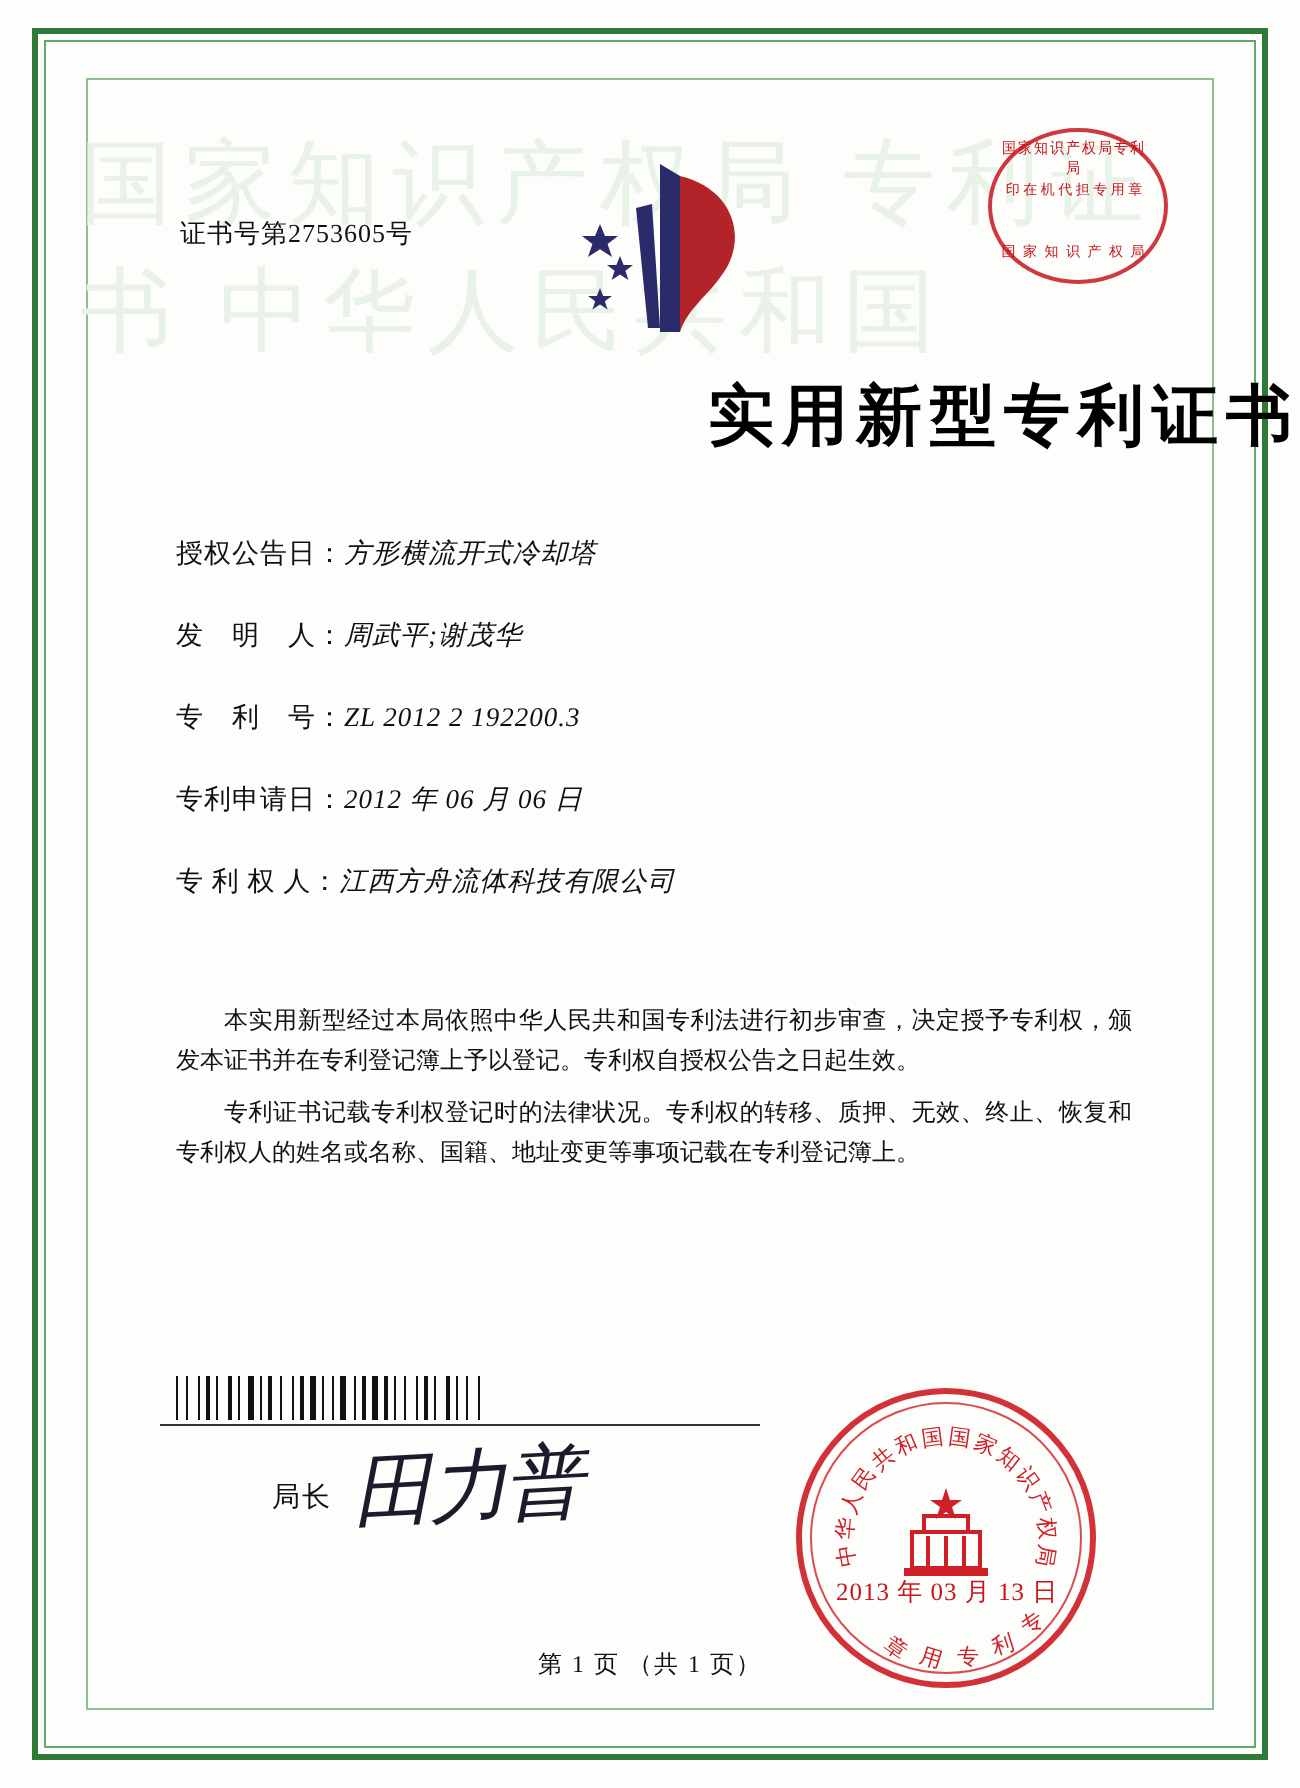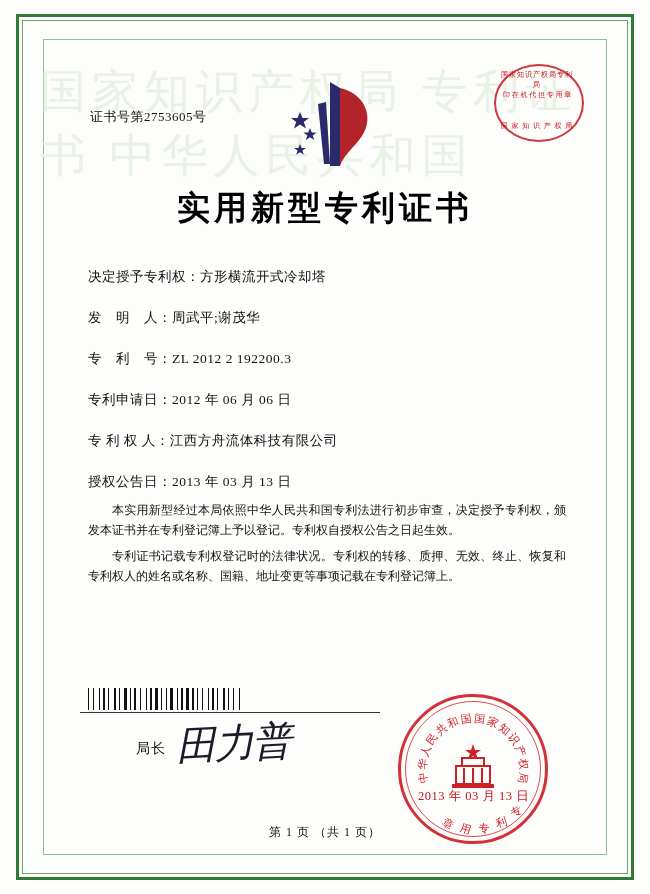--- a/index.html
+++ b/index.html
@@ -130,21 +130,21 @@
     position: absolute;
     left: 6px; bottom: 7px; width: 74px;
     letter-spacing: 1px;
   }
 
   .main-title {
     position: absolute;
     left: 0;
     top: 186px;
     width: 650px;
-    text-align: center;
+    text-align: right;
     font-size: 33px;
     font-weight: bold;
     letter-spacing: 4px;
     color: #000;
     font-family: "Liberation Serif", "DejaVu Serif", serif;
   }
 
   .fields {
     position: absolute;
     left: 88px;
@@ -158,20 +158,21 @@
     color: #111;
     white-space: nowrap;
   }
   .field-label {
     display: inline-block;
     letter-spacing: 0.5px;
   }
   .field-value {
     display: inline;
     letter-spacing: 0.5px;
+    font-style: italic;
   }
 
   .paragraphs {
     position: absolute;
     left: 88px;
     top: 500px;
     width: 478px;
     font-size: 12px;
     line-height: 20px;
     color: #111;
@@ -327,36 +328,33 @@
       <div class="arc-top">国家知识产权局专利局</div>
       <div class="mid">印 在 机
 代 担 专 用 章</div>
       <div class="arc-bottom">国 家 知 识 产 权 局</div>
     </div>
 
     <div class="main-title">实用新型专利证书</div>
 
     <div class="fields">
       <div class="field-row">
-        <span class="field-label">决定授予专利权：</span><span class="field-value">方形横流开式冷却塔</span>
+        <span class="field-label">授权公告日：</span><span class="field-value">方形横流开式冷却塔</span>
       </div>
       <div class="field-row">
         <span class="field-label">发　明　人：</span><span class="field-value">周武平;谢茂华</span>
       </div>
       <div class="field-row">
         <span class="field-label">专　利　号：</span><span class="field-value">ZL 2012 2 192200.3</span>
       </div>
       <div class="field-row">
         <span class="field-label">专利申请日：</span><span class="field-value">2012 年 06 月 06 日</span>
       </div>
       <div class="field-row">
         <span class="field-label">专 利 权 人：</span><span class="field-value">江西方舟流体科技有限公司</span>
-      </div>
-      <div class="field-row">
-        <span class="field-label">授权公告日：</span><span class="field-value">2013 年 03 月 13 日</span>
       </div>
     </div>
 
     <div class="paragraphs">
       <p>本实用新型经过本局依照中华人民共和国专利法进行初步审查，决定授予专利权，颁发本证书并在专利登记簿上予以登记。专利权自授权公告之日起生效。</p>
       <p>专利证书记载专利权登记时的法律状况。专利权的转移、质押、无效、终止、恢复和专利权人的姓名或名称、国籍、地址变更等事项记载在专利登记簿上。</p>
     </div>
 
     <div class="barcode">
         <i style="width: 1px; opacity: 1;"></i>

